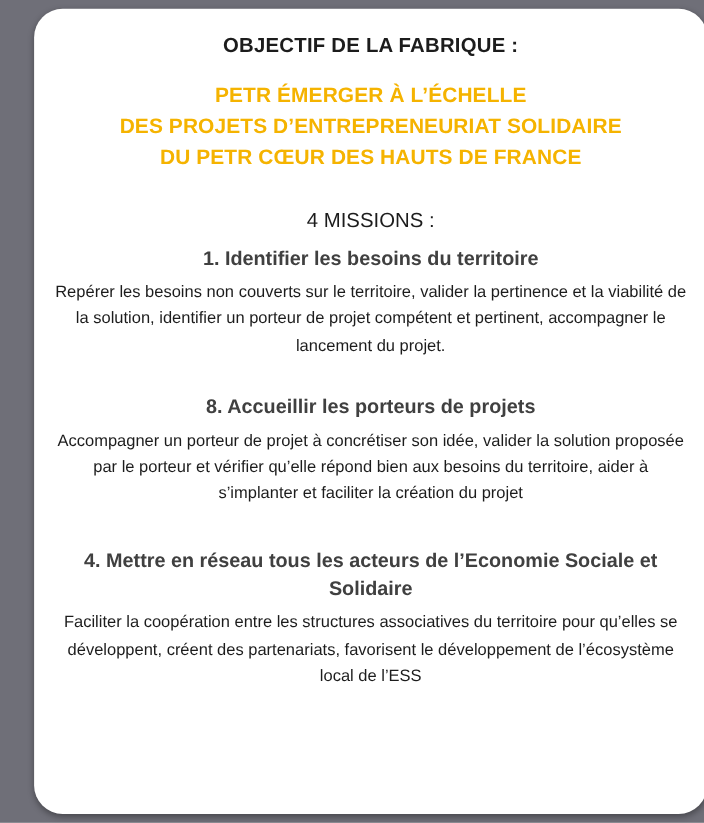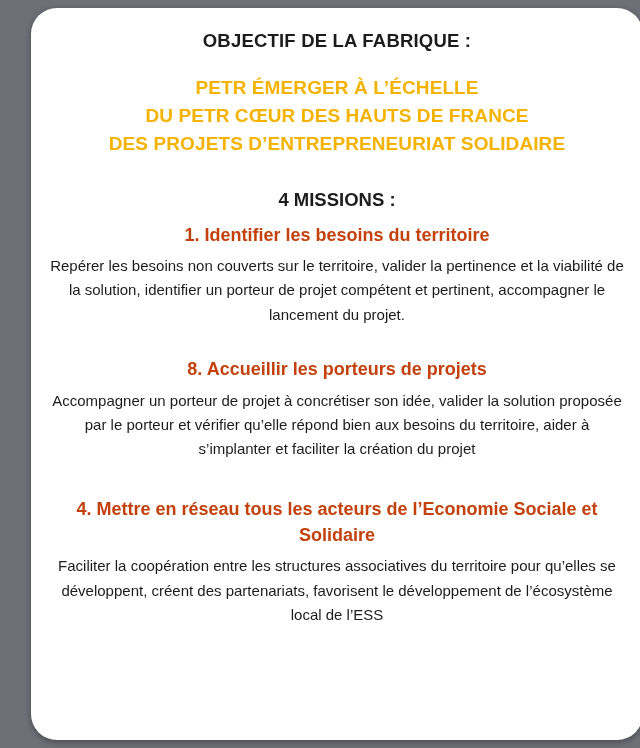--- a/index.html
+++ b/index.html
@@ -38,29 +38,29 @@
   .objective-lines {
     color: #f5b300;
     font-weight: bold;
     font-size: 19px;
     line-height: 1.48;
     letter-spacing: 0.1px;
     margin-bottom: 26px;
   }
   .missions-heading {
     font-size: 18.5px;
-    font-weight: bold;
+    font-weight: normal;
     color: #1c1c1c;
     margin: 30px 0 12px 0;
   }
   .mission {
     margin-bottom: 4px;
   }
   .mission-title {
-    color: #c2410c;
+    color: #404040;
     font-weight: bold;
     font-size: 18px;
     line-height: 1.42;
     margin: 0 0 6px 0;
   }
   .mission-body {
     color: #1c1c1c;
     font-size: 15px;
     line-height: 1.62;
     margin: 0;
@@ -71,22 +71,22 @@
 </style>
 </head>
 <body>
 
 <div class="card">
 
   <h1 class="objective-title">OBJECTIF DE LA FABRIQUE :</h1>
 
   <div class="objective-lines">
     <div>PETR ÉMERGER À L’ÉCHELLE</div>
+    <div>DES PROJETS D’ENTREPRENEURIAT SOLIDAIRE</div>
     <div>DU PETR CŒUR DES HAUTS DE FRANCE</div>
-    <div>DES PROJETS D’ENTREPRENEURIAT SOLIDAIRE</div>
   </div>
 
   <div class="missions-heading">4 MISSIONS :</div>
 
   <div class="mission">
     <div class="mission-title">1. Identifier les besoins du territoire</div>
     <p class="mission-body">Repérer les besoins non couverts sur le territoire, valider la pertinence et la viabilité de la solution, identifier un porteur de projet compétent et pertinent, accompagner le lancement du projet.</p>
   </div>
 
   <div class="spacer-lg"></div>

